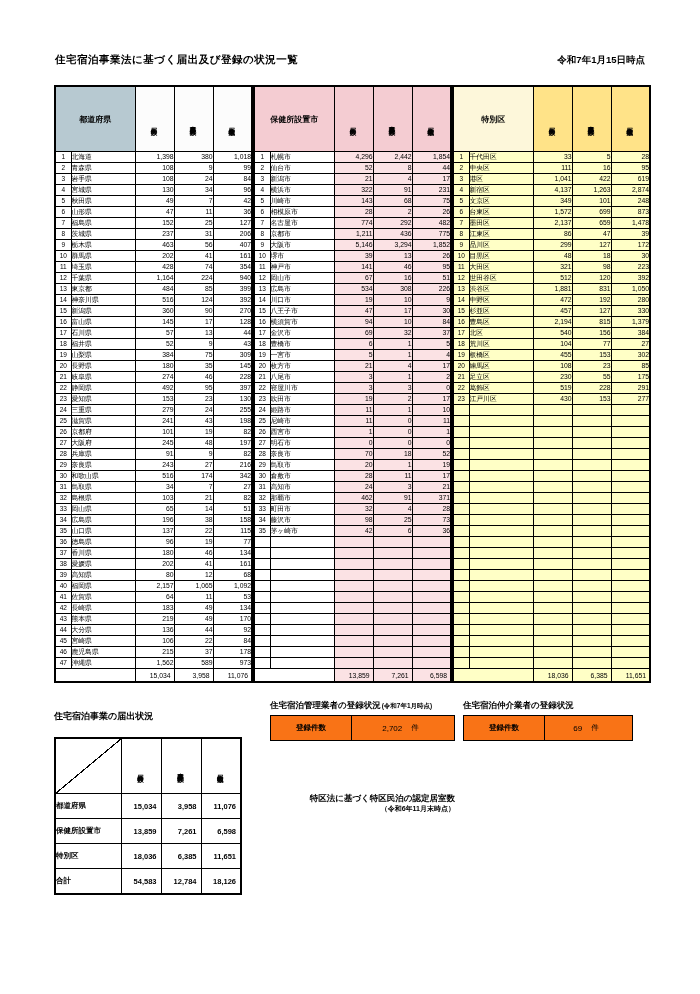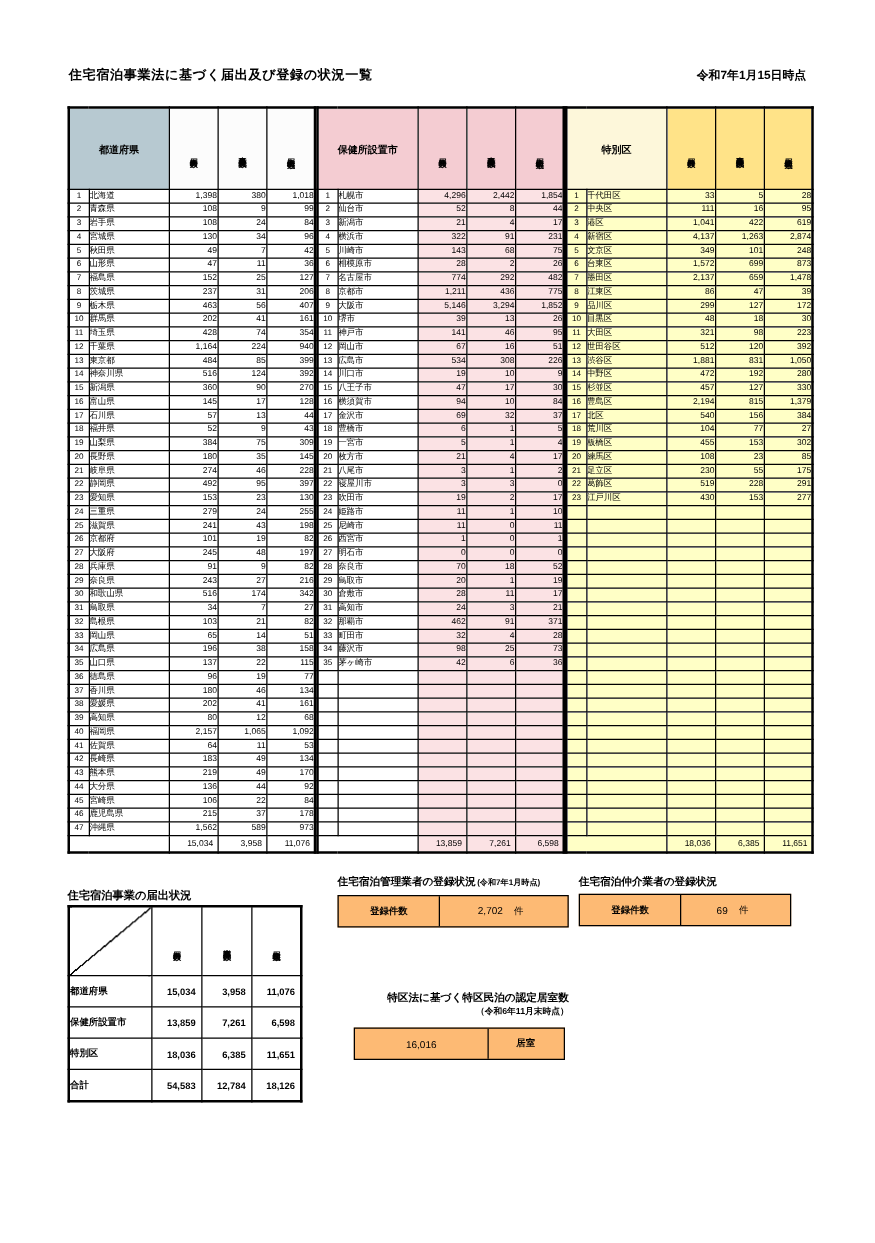--- a/index.html
+++ b/index.html
@@ -30,40 +30,40 @@
   .g-pref th.gname{background:#b7c9d1;}
   .g-pref th.vh{background:#fcfcfc;}
   .g-city th.gname,.g-city th.vh{background:#f4ccd2;}
   .g-city td.num{background:#fbe2e4;}
   .g-ward th.gname{background:#fdf7da;}
   .g-ward th.vh{background:#ffe388;}
   .g-ward td{background:#ffffc6;}
 
   
   .summary-block{position:absolute;left:54px;top:710px;}
-  .section-title{font-size:9px;font-weight:bold;margin-bottom:1px;font-family:Liberation Serif, serif;}
+  .section-title{font-size:9px;font-weight:bold;margin-bottom:14px;font-family:Liberation Serif, serif;}
   table.summary{border-collapse:collapse;table-layout:fixed;border:2px solid #000;}
   table.summary th,table.summary td{border:1px solid #000;padding:0;}
   col.s-label{width:66px;}
   col.s-num{width:40px;}
   table.summary th.diag{background:linear-gradient(to bottom right,transparent 49.3%,#000 49.3%,#000 50.7%,transparent 50.7%);}
   table.summary th.vh{height:54px;text-align:center;vertical-align:middle;}
   table.summary td{height:24px;}
   td.slabel{font-size:7.5px;font-weight:bold;text-align:left;padding-left:3px;white-space:nowrap;}
   table.summary td.snum{font-size:7.5px;font-weight:bold;text-align:right;padding-right:4px;}
 
   
   .box-block{position:absolute;}
   .manager-block{left:270px;top:700px;width:185px;}
   .agent-block{left:463px;top:700px;width:170px;}
   .tokku-block{left:270px;top:793px;width:185px;text-align:right;}
   .box-title{font-size:8.5px;font-weight:bold;line-height:1.2;}
   .small-note{font-size:6.5px;font-weight:bold;margin-left:1px;}
   .box-subtitle{font-size:7px;font-weight:bold;margin-top:1px;}
-  .reg-box{display:flex;border:1.5px solid #000;margin-top:5px;background:#fdba74;}
+  .reg-box{display:flex;border:1.5px solid #000;margin-top:5px;background:#f97316;}
   .reg-box .cell{display:flex;align-items:center;justify-content:center;height:24px;border-right:1px solid #000;}
   .reg-box .cell:last-child{border-right:none;}
   .reg-label{width:80px;font-size:7.5px;font-weight:bold;}
   .reg-value{font-size:8px;}
   .manager-block .reg-value{width:97px;}
   .agent-block .reg-value{width:82px;}
   .unit{margin-left:9px;font-size:7.5px;}
   .tokku-box{margin-left:13px;margin-top:8px;width:167px;}
   .tokku-value{width:106px;font-size:8px;}
   .tokku-unit{width:59px;font-size:7.5px;font-weight:bold;}
@@ -1217,17 +1217,13 @@
     <div class="cell reg-value">
       <span>69</span>
         <span class="unit">件</span>
     </div>
   </div>
 </div>
 
 <div class="box-block tokku-block">
   <div class="box-title">特区法に基づく特区民泊の認定居室数</div>
   <div class="box-subtitle">（令和6年11月末時点）</div>
-  <div class="reg-box tokku-box">
-    <div class="cell tokku-value">16,016</div>
-    <div class="cell tokku-unit">居室</div>
-  </div>
 </div>
 
 </body></html>

